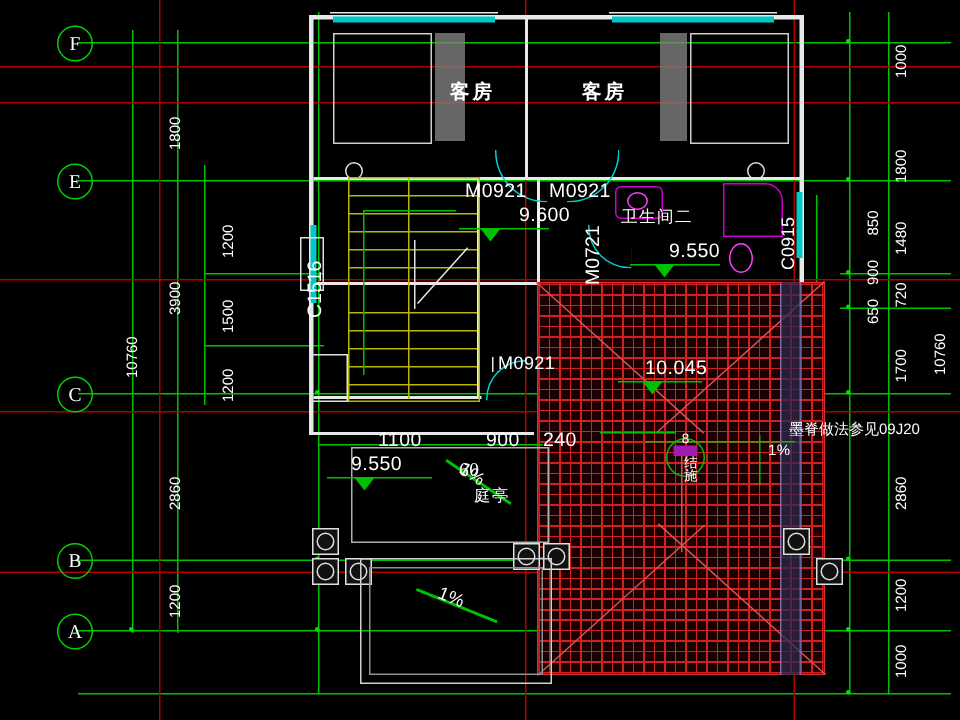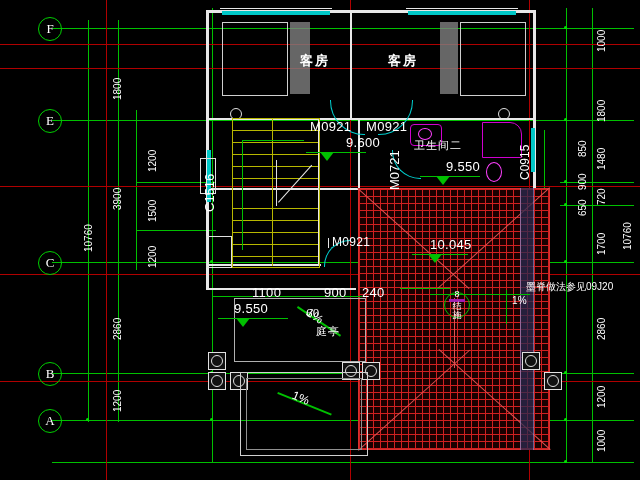--- a/index.html
+++ b/index.html
@@ -47,21 +47,21 @@
        border-right:7px solid transparent;border-top:9px solid #00c000;}
 
   .arrow{position:absolute;background:#00c000;height:2px;transform-origin:0 0;}
   .dot{position:absolute;background:#00e000;width:3px;height:3px;border-radius:50%;}
   .col{position:absolute;border:1px solid #e0e0e0;box-sizing:border-box;background:#111;}
   .cir{position:absolute;border:1px solid #e0e0e0;border-radius:50%;box-sizing:border-box;}
   .sect{position:absolute;width:24px;height:24px;border:1px solid #00c000;
         border-radius:50%;color:#fff;font-size:9px;display:flex;flex-direction:column;
         align-items:center;justify-content:center;line-height:9px;}
   .sect i{font-style:normal;display:block;}
-  .sect u{text-decoration:none;display:block;border-top:3px solid #a21caf;width:16px;text-align:center;}
+  .sect u{text-decoration:none;display:block;border-top:7px solid #a21caf;width:16px;text-align:right;}
 </style>
 </head>
 <body>
 
 <div id="stage">
 
   <div class="ln grn" style="left:52px;top:28px;width:582px;height:1px;"></div>
   <div class="ln grn" style="left:52px;top:120px;width:582px;height:1px;"></div>
   <div class="ln grn" style="left:52px;top:262px;width:582px;height:1px;"></div>
   <div class="ln grn" style="left:52px;top:373px;width:582px;height:1px;"></div>

